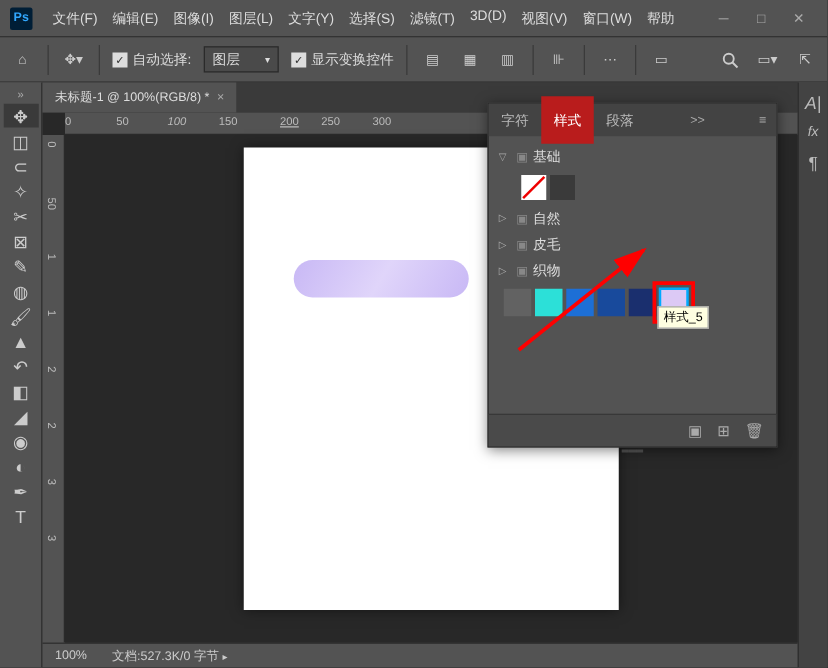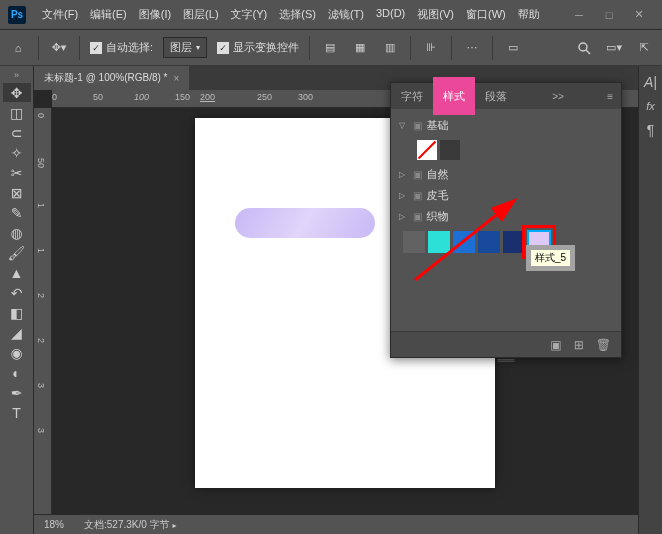--- a/index.html
+++ b/index.html
@@ -6,21 +6,21 @@
 body{background:#535353;width:662px;height:534px;overflow:hidden;color:#ddd;font-size:11px}
 .titlebar{height:30px;background:#535353;display:flex;align-items:center;padding:0 8px;border-bottom:1px solid #2a2a2a}
 .ps-logo{width:18px;height:18px;background:#001e36;color:#31a8ff;font-weight:bold;font-size:10px;display:flex;align-items:center;justify-content:center;border-radius:2px;margin-right:10px}
 .menu-item{padding:0 6px;color:#ddd;cursor:pointer;font-size:11px}
 .tb-spacer{flex:1}
 .win-btn{width:30px;height:20px;display:flex;align-items:center;justify-content:center;color:#aaa;cursor:pointer}
 .optbar{height:36px;background:#535353;display:flex;align-items:center;padding:0 8px;gap:10px;border-bottom:1px solid #383838}
 .opt-icon{width:20px;height:20px;display:flex;align-items:center;justify-content:center;color:#ccc}
 .opt-sep{width:1px;height:24px;background:#3a3a3a}
 .checkbox{width:12px;height:12px;background:#ddd;display:inline-flex;align-items:center;justify-content:center;color:#333;font-size:9px;margin-right:4px}
-.dropdown{background:#4a4a4a;padding:2px 6px;border:1px solid #2a2a2a;display:flex;align-items:center;gap:4px}
+.dropdown{background:#4a4a4a;padding:2px 6px;border:1px solid #2a2a2a;display:flex;align-items:center;gap:20px}
 .main{display:flex;height:468px}
 .toolbox{width:34px;background:#535353;display:flex;flex-direction:column;align-items:center;padding-top:4px;gap:1px;border-right:1px solid #2a2a2a}
 .tool{width:28px;height:19px;display:flex;align-items:center;justify-content:center;color:#ccc;font-size:14px;cursor:pointer}
 .tool.sel{background:#3a3a3a}
 .doc-area{flex:1;background:#282828;display:flex;flex-direction:column;position:relative}
 .tab-row{height:24px;background:#3a3a3a;display:flex;align-items:center}
 .doc-tab{padding:0 10px;background:#535353;height:24px;display:flex;align-items:center;gap:6px;font-size:10px;color:#ddd}
 .tab-close{color:#aaa;cursor:pointer}
 .ruler-h{height:18px;background:#535353;position:relative;border-bottom:1px solid #2a2a2a;margin-left:18px}
 .ruler-h span{position:absolute;top:2px;font-size:9px;color:#bbb}
@@ -29,35 +29,35 @@
 .ruler-v span{position:absolute;left:2px;font-size:9px;color:#bbb;writing-mode:vertical-lr}
 .canvas-zone{flex:1;background:#282828;display:flex;align-items:flex-start;justify-content:center;padding-top:10px;position:relative}
 .canvas{width:300px;height:370px;background:#fff;box-shadow:0 0 10px rgba(0,0,0,.5);position:relative}
 .shape{position:absolute;top:90px;left:40px;width:140px;height:30px;border-radius:15px;background:linear-gradient(120deg,#c8b8f5,#e0d5fa,#c8b8f5)}
 .statusbar{height:20px;background:#535353;display:flex;align-items:center;padding:0 10px;font-size:10px;color:#ccc;gap:20px;border-top:1px solid #2a2a2a}
 .rightcol{width:24px;background:#434343;display:flex;flex-direction:column;align-items:center;padding-top:8px;gap:10px;border-left:1px solid #2a2a2a}
 .rc-icon{font-size:14px;color:#bbb}
 .styles-panel{position:absolute;left:390px;top:82px;width:232px;height:276px;background:#535353;border:1px solid #2a2a2a;box-shadow:0 2px 10px rgba(0,0,0,.5);z-index:10}
 .panel-tabs{height:26px;background:#434343;display:flex;align-items:center}
 .p-tab{padding:0 10px;height:38px;display:flex;align-items:center;color:#bbb;font-size:11px;cursor:pointer}
-.p-tab.active{background:#ec4899;color:#fff}
+.p-tab.active{background:#b91c1c;color:#fff}
 .p-tab-r{margin-left:auto;padding:0 8px;color:#aaa;font-size:10px}
 .panel-body{padding:6px 8px}
 .folder{display:flex;align-items:center;gap:4px;padding:3px 0;color:#ddd;font-size:11px;cursor:pointer}
 .folder .arrow{font-size:8px;color:#aaa;width:10px}
 .folder-icon{font-size:10px;color:#888}
 .swatch-row{display:flex;gap:3px;padding:4px 0 4px 18px}
 .swatch-no{width:20px;height:20px;background:#fff;position:relative}
 .swatch-no::after{content:"";position:absolute;width:24px;height:2px;background:#e00;transform:rotate(-45deg);top:9px;left:-2px}
 .swatch-dk{width:20px;height:20px;background:#3a3a3a}
 .color-row{display:flex;gap:3px;padding:4px 0 4px 4px;align-items:center}
 .csw{width:22px;height:22px;cursor:pointer}
 .csw.hl{outline:3px solid #f00;outline-offset:3px;position:relative}
 .csw.hl::before{content:"";position:absolute;inset:-1px;border:2px solid #0af}
-.tooltip{position:absolute;background:#ffffe1;color:#000;border:5px solid #a3a3a3;padding:1px 4px;font-size:10px;top:245px;left:526px;z-index:20}
+.tooltip{position:absolute;background:#ffffe1;color:#000;border:1px solid #a3a3a3;padding:1px 4px;font-size:10px;top:245px;left:526px;z-index:20}
 .panel-footer{position:absolute;bottom:0;left:0;right:0;height:26px;background:#4a4a4a;display:flex;align-items:center;justify-content:flex-end;gap:12px;padding:0 10px;border-top:1px solid #383838}
 .pf-icon{color:#aaa;font-size:12px;cursor:pointer}
 .arrow-anno{position:absolute;top:190px;left:405px;z-index:15;pointer-events:none}
 .grip{position:absolute;bottom:-8px;left:50%;transform:translateX(-50%);color:#666;font-size:8px}
 </style>
 </head>
 <body>
 
 <div class="titlebar">
   <div class="ps-logo">Ps</div>
@@ -145,21 +145,21 @@
       <div class="doc-tab">
         <span>未标题-1 @ 100%(RGB/8) *</span>
         <span class="tab-close">×</span>
       </div>
     </div>
     <div class="ruler-h" id="rh">
         <span style="left: 0px;">0</span>
         <span style="left: 41px;">50</span>
         <span style="left: 82px; font-style: italic;">100</span>
         <span style="left: 123px;">150</span>
-        <span style="left: 148px; text-decoration: underline;">200</span>
+        <span style="left: 172px; text-decoration: underline;">200</span>
         <span style="left: 205px;">250</span>
         <span style="left: 246px;">300</span>
         <span style="left: 287px; margin-top: 45px;">350</span>
       </div>
     <div class="canvas-wrap">
       <div class="ruler-v" id="rv">
           <span style="top: 5px;">0</span>
           <span style="top: 50px;">50</span>
           <span style="top: 95px;">1</span>
           <span style="top: 140px;">1</span>
@@ -168,21 +168,21 @@
           <span style="top: 275px;">3</span>
           <span style="top: 320px;">3</span>
         </div>
       <div class="canvas-zone">
         <div class="canvas">
           <div class="shape"></div>
         </div>
       </div>
     </div>
     <div class="statusbar">
-      <span>18%</span>
+      <span>100%</span>
       <span><span>文档:527.3K/0 字节</span> <span style="font-size:8px">▸</span></span>
     </div>
   </div>
 
   <div class="rightcol">
     <div class="rc-icon" style="font-style:italic">A|</div>
     <div class="rc-icon" style="font-style:italic;font-size:11px">fx</div>
     <div class="rc-icon">¶</div>
   </div>
 </div>

